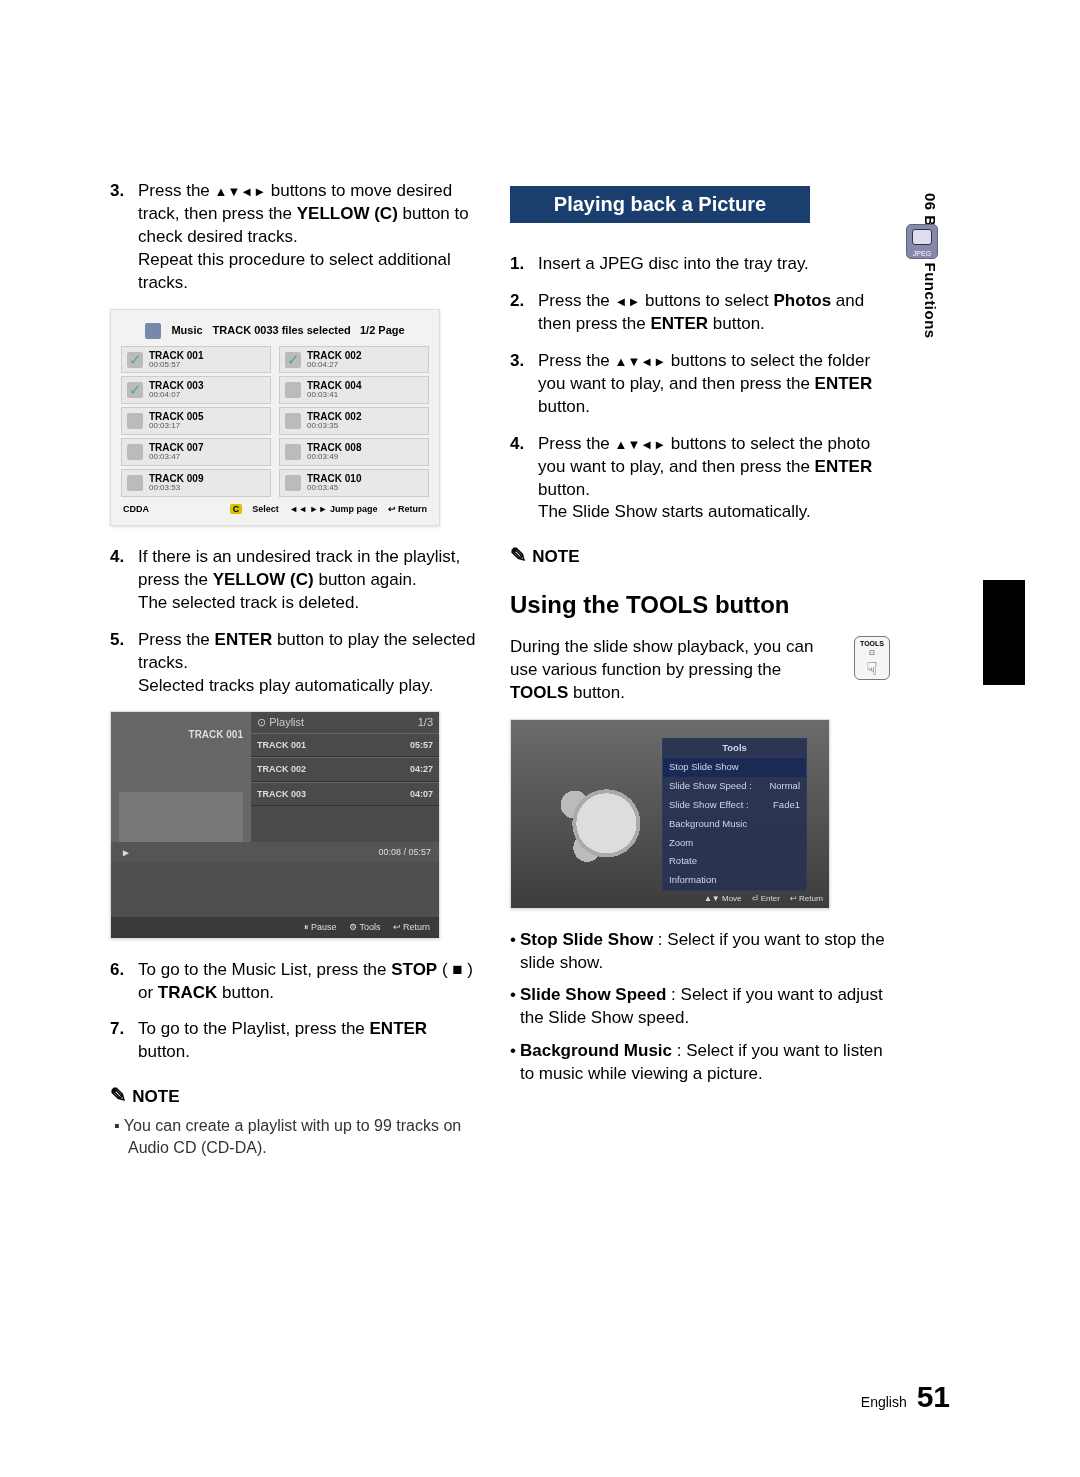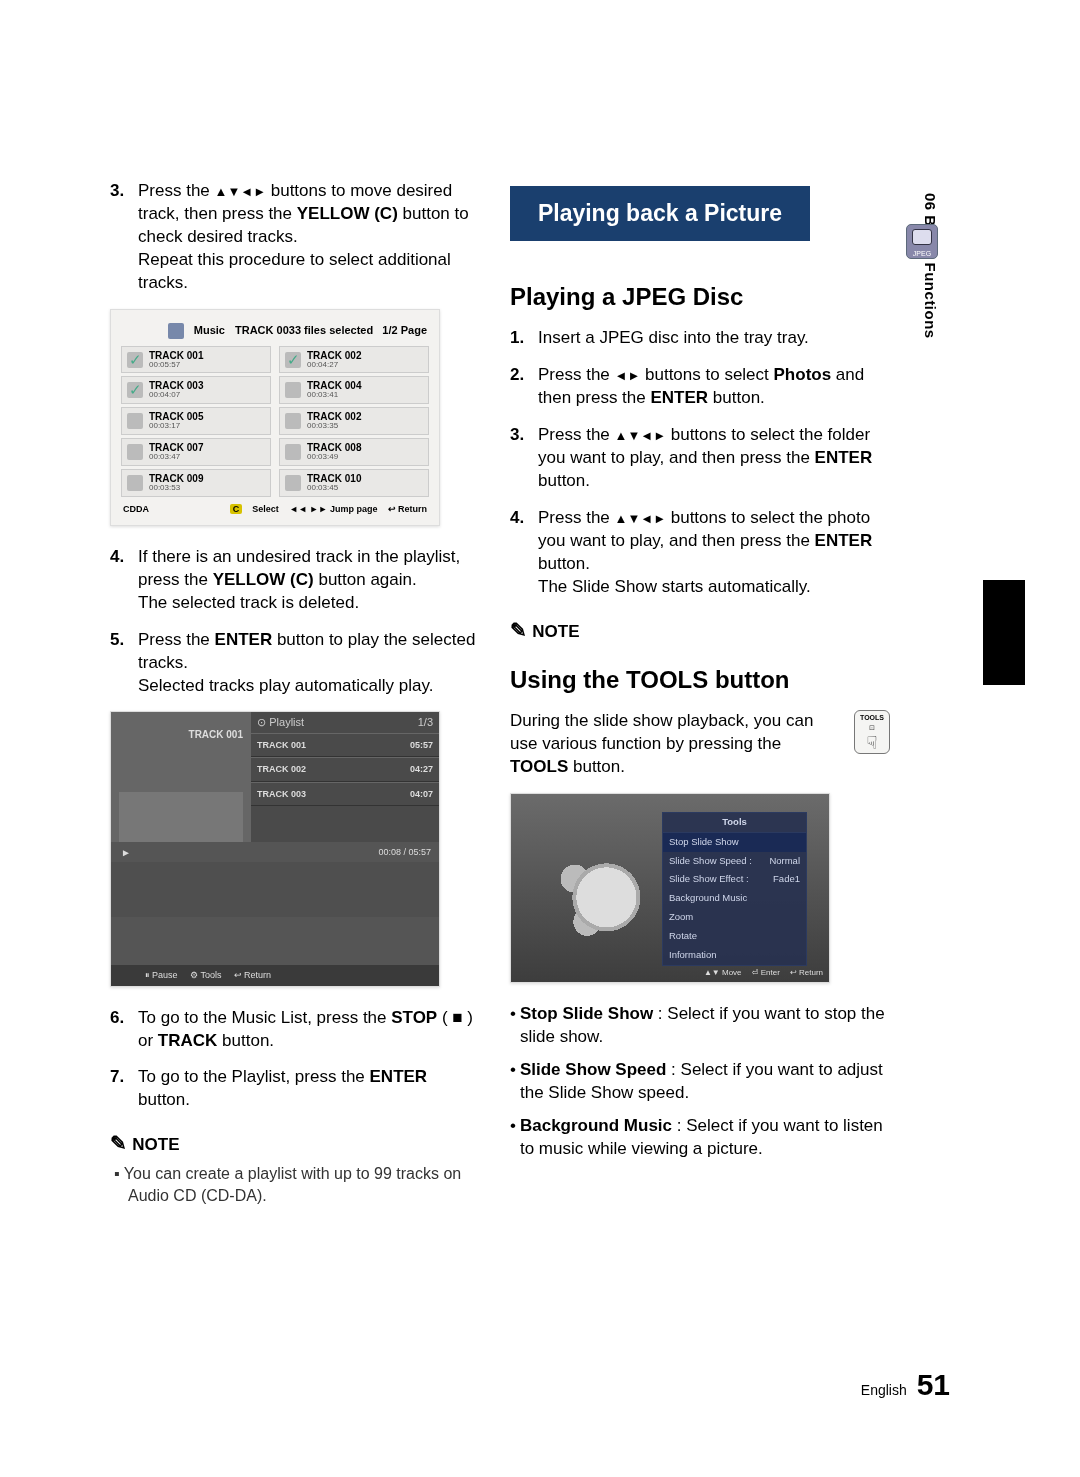--- a/index.html
+++ b/index.html
@@ -71,41 +71,41 @@
   ul.note-body { list-style: none; padding-left: 18px; font-size: 16px; color:#333; }
   ul.note-body li::before { content:"▪ "; margin-left:-14px; }
 
   .strong { font-weight: bold; }
 
   
   .section-bar {
     background:#1a3f6e;
     color:#fff;
     font-weight:bold;
-    font-size:23px;
-    padding:12px 12px;
+    font-size:20px;
+    padding:5px 12px;
     text-align:center;
-    margin-bottom:40px;
+    margin-bottom:30px;
     margin-top: 6px;
     width: 300px;
   }
   h2.subhead { font-size: 24px; font-weight: bold; margin: 20px 0 14px; }
 
   
   .fig {
     border: 1px solid #ddd;
     background: #f3f2f0;
     margin: 14px 0 20px;
     padding: 10px;
     font-size: 11px;
     box-shadow: 0 1px 3px #0002;
   }
   .fig-music { width: 330px; }
   .mus-head {
-    display:flex; justify-content:flex-end; align-items:center;
+    display:flex; justify-content:center; align-items:center;
     font-weight:bold; font-size:11px; padding:3px 2px 7px;
   }
   .mus-head .left { display:flex; gap:10px; align-items:center;}
   .mus-icon { width:16px; height:16px; background:#78a; border-radius:2px; display:inline-block;}
   .mus-grid { display:grid; grid-template-columns: 1fr 1fr; gap:3px 8px; }
   .mus-row {
     background:#e9e8e6;
     border:1px solid #ccc;
     padding:3px 5px;
     display:flex; align-items:center; gap:6px;
@@ -128,21 +128,21 @@
   .pl-left { width:140px; background:#666; display:flex; flex-direction:column; justify-content:space-between;}
   .pl-nowplaying { font-size:10px; font-weight:bold; text-align:right; padding:16px 8px; }
   .pl-art { height:50px; margin:0 8px 0; background:#777;}
   .pl-right { flex:1; background:#4a4a4a; }
   .pl-head { display:flex; justify-content:space-between; font-size:11px; padding:3px 6px; color:#ccc;align-items:flex-end;}
   .pl-row { border-top:1px solid #666;border-bottom:1px solid #333; padding:5px 6px; display:flex; justify-content:space-between; font-size:9px; font-weight:bold;}
   .pl-bar { height:20px; background:#555; display:flex; align-items:center;}
   .pl-bar .play{ margin-left:10px; font-size:10px;}
   .pl-prog{ flex:1; margin:0 8px; font-size:9px; text-align:right;}
   .pl-gap { height:55px; background:#4f4f4f;}
-  .pl-foot { background:#3a3a3a; font-size:9px; text-align:left; padding:4px 24px;margin-top:48px;}
+  .pl-foot { background:#3a3a3a; font-size:9px; text-align:right; padding:4px 9px;}
   .pl-foot span{ margin-left:10px;}
 
   
   .fig-tools { width: 320px; height:190px; position:relative; padding:0; background:#444; overflow:hidden;}
   .flower-bg {
     position:absolute; inset:0;
     background: radial-gradient(circle at 30% 55%, #ddd 0 30px, #aaa 30px 34px, transparent 34px),
                 radial-gradient(circle at 20% 45%, #bbb 0 14px, transparent 14px),
                 radial-gradient(circle at 24% 68%, #bbb 0 14px, transparent 14px),
                 linear-gradient(#6b6b6b,#3d3d3d);
@@ -170,21 +170,21 @@
   }
   .tools-btn-icon .lbl{font-weight:bold;margin-top:2px;color:#000;}
   .tools-btn-icon .finger{font-size:18px;line-height:1;margin-top:2px;}
 
   .section-bullets { list-style:none; margin-top:4px;}
   .section-bullets li { display:flex; margin-bottom:10px;}
   .section-bullets li::before{content:"• "; margin-right:4px;}
   .section-bullets .body{flex:1;}
 
   
-  .page-footer{ position:absolute; bottom:72px; right:130px; font-size:14px;}
+  .page-footer{ position:absolute; bottom:60px; right:130px; font-size:14px;}
   .page-footer .pg{font-size:30px; font-weight:bold; margin-left:6px;}
 
   .arrows{font-size:13px;}
 </style>
 </head>
 <body>
 
 <div class="side-tab">06 Basic Functions</div>
 <div class="black-bar"></div>
 <div class="jpeg-badge">
@@ -361,21 +361,20 @@
 
     <div class="note-head"><span>NOTE</span></div>
     <ul class="note-body">
         <li>You can create a playlist with up to 99 tracks on Audio CD (CD-DA).</li>
       </ul>
   </div>
 
   <div class="col col-right">
     <div class="section-bar">Playing back a Picture</div>
 
-    <h2 class="subhead">Playing a JPEG Disc</h2>
     <ol class="steplist">
       <li>
           <span class="num">1.</span>
           <span class="body">Insert a JPEG disc into the tray tray.</span>
         </li>
       <li>
           <span class="num">2.</span>
           <span class="body"><span>Press the </span><span class="arrows">◄►</span><span> buttons to select </span><span class="strong">Photos</span><span> and then press the </span><span class="strong">ENTER</span><span> button.</span></span>
         </li>
       <li>

